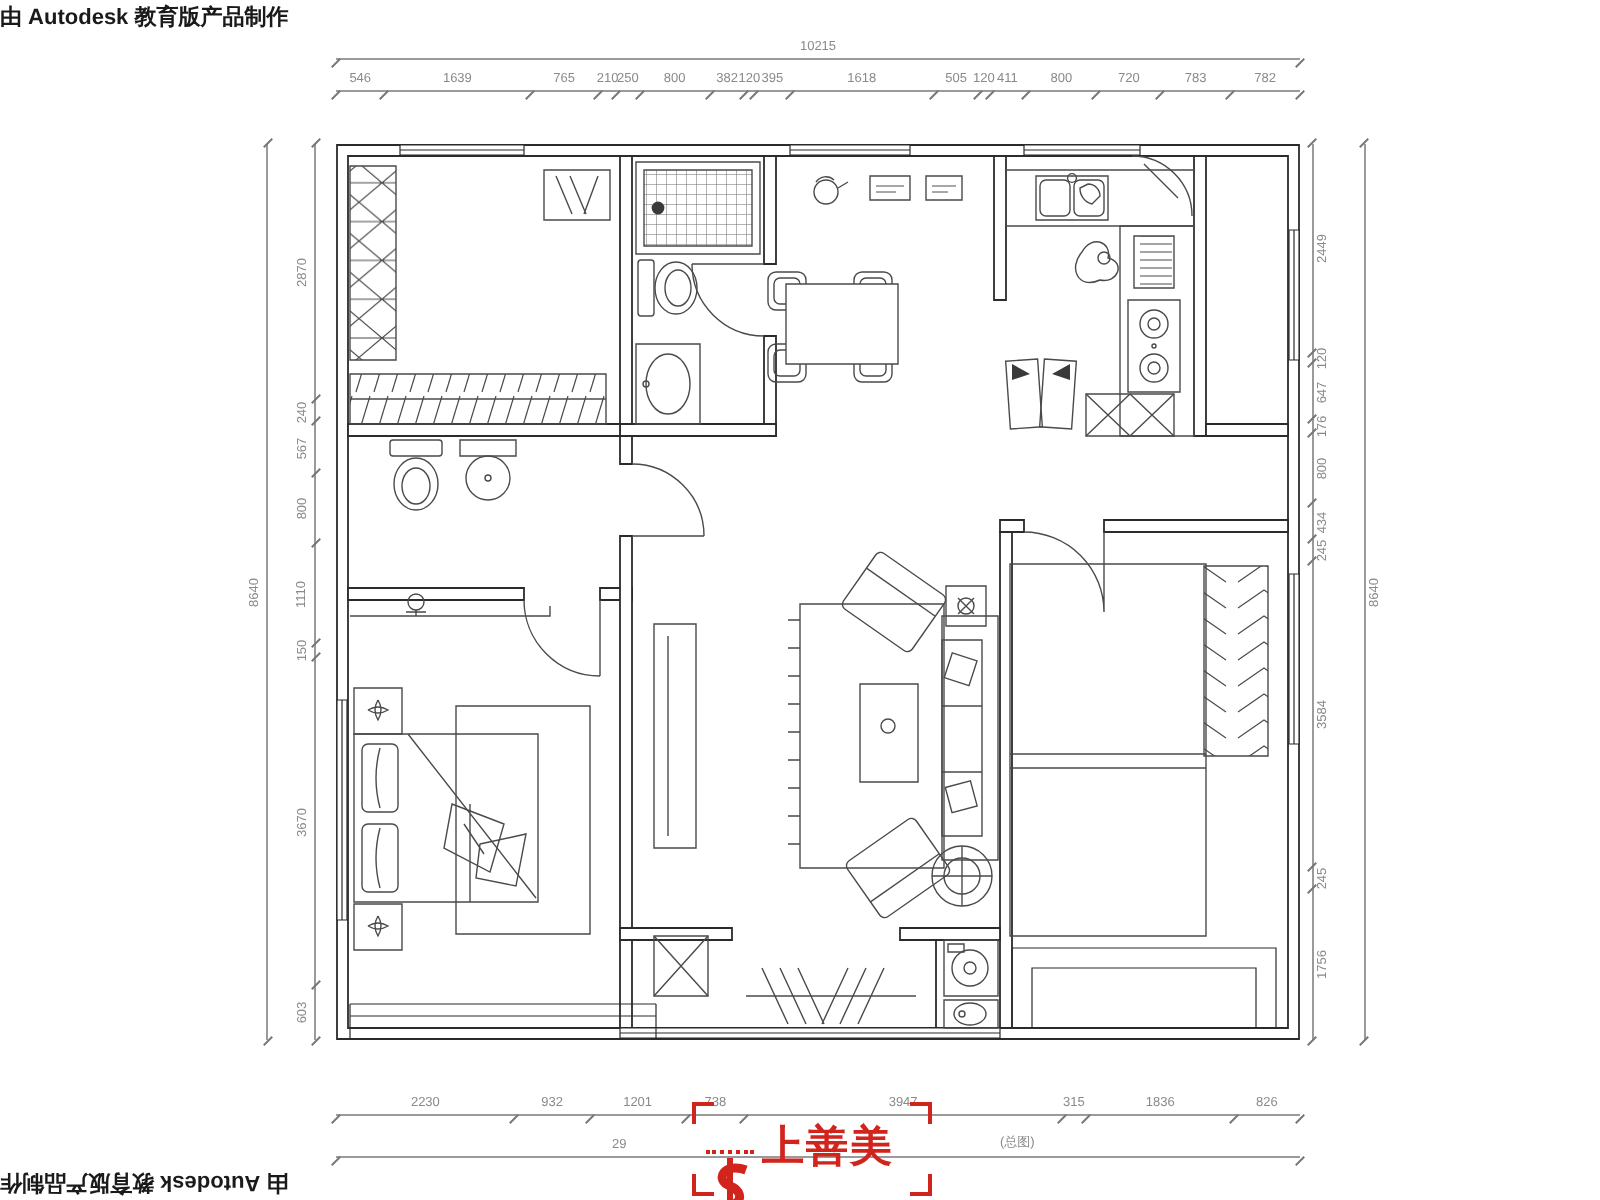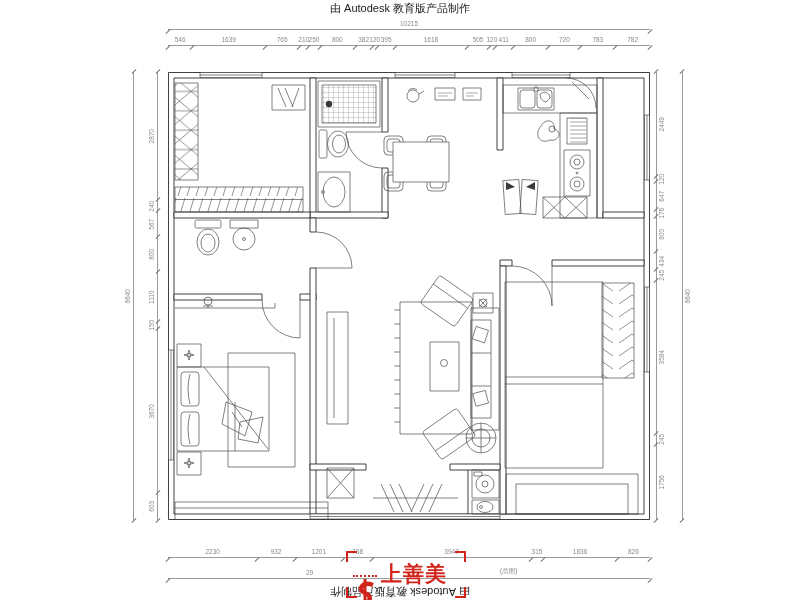--- a/index.html
+++ b/index.html
@@ -1,20 +1,20 @@
 <!DOCTYPE html>
 <html><head>
 <meta charset="utf-8">
 <style>
   html,body{margin:0;padding:0;background:#fff;width:800px;height:600px;overflow:hidden;
     font-family:"Liberation Sans","DejaVu Sans",sans-serif;}
   .canvas{position:relative;width:800px;height:600px;background:#fff;}
 
   
-  .banner{position:absolute;width:100%;text-align:center;font-size:11px;font-weight:normal;color:#1a1a1a;}
+  .banner{position:absolute;width:100%;font-size:11px;font-weight:bold;color:#1a1a1a;}
   .banner-top{top:1px;}
   .banner-bottom{top:584px;}
   .banner-bottom .flip{display:inline-block;transform:rotate(180deg);}
 
   
   .dimrow{position:absolute;display:flex;}
   .dimrow .seg{position:relative;min-width:0;min-height:0;flex-basis:0;}
   .dimrow span{font-size:6.5px;color:#8a8a8a;white-space:nowrap;line-height:1;}
 
   .dimrow.h{flex-direction:row;height:12px;

